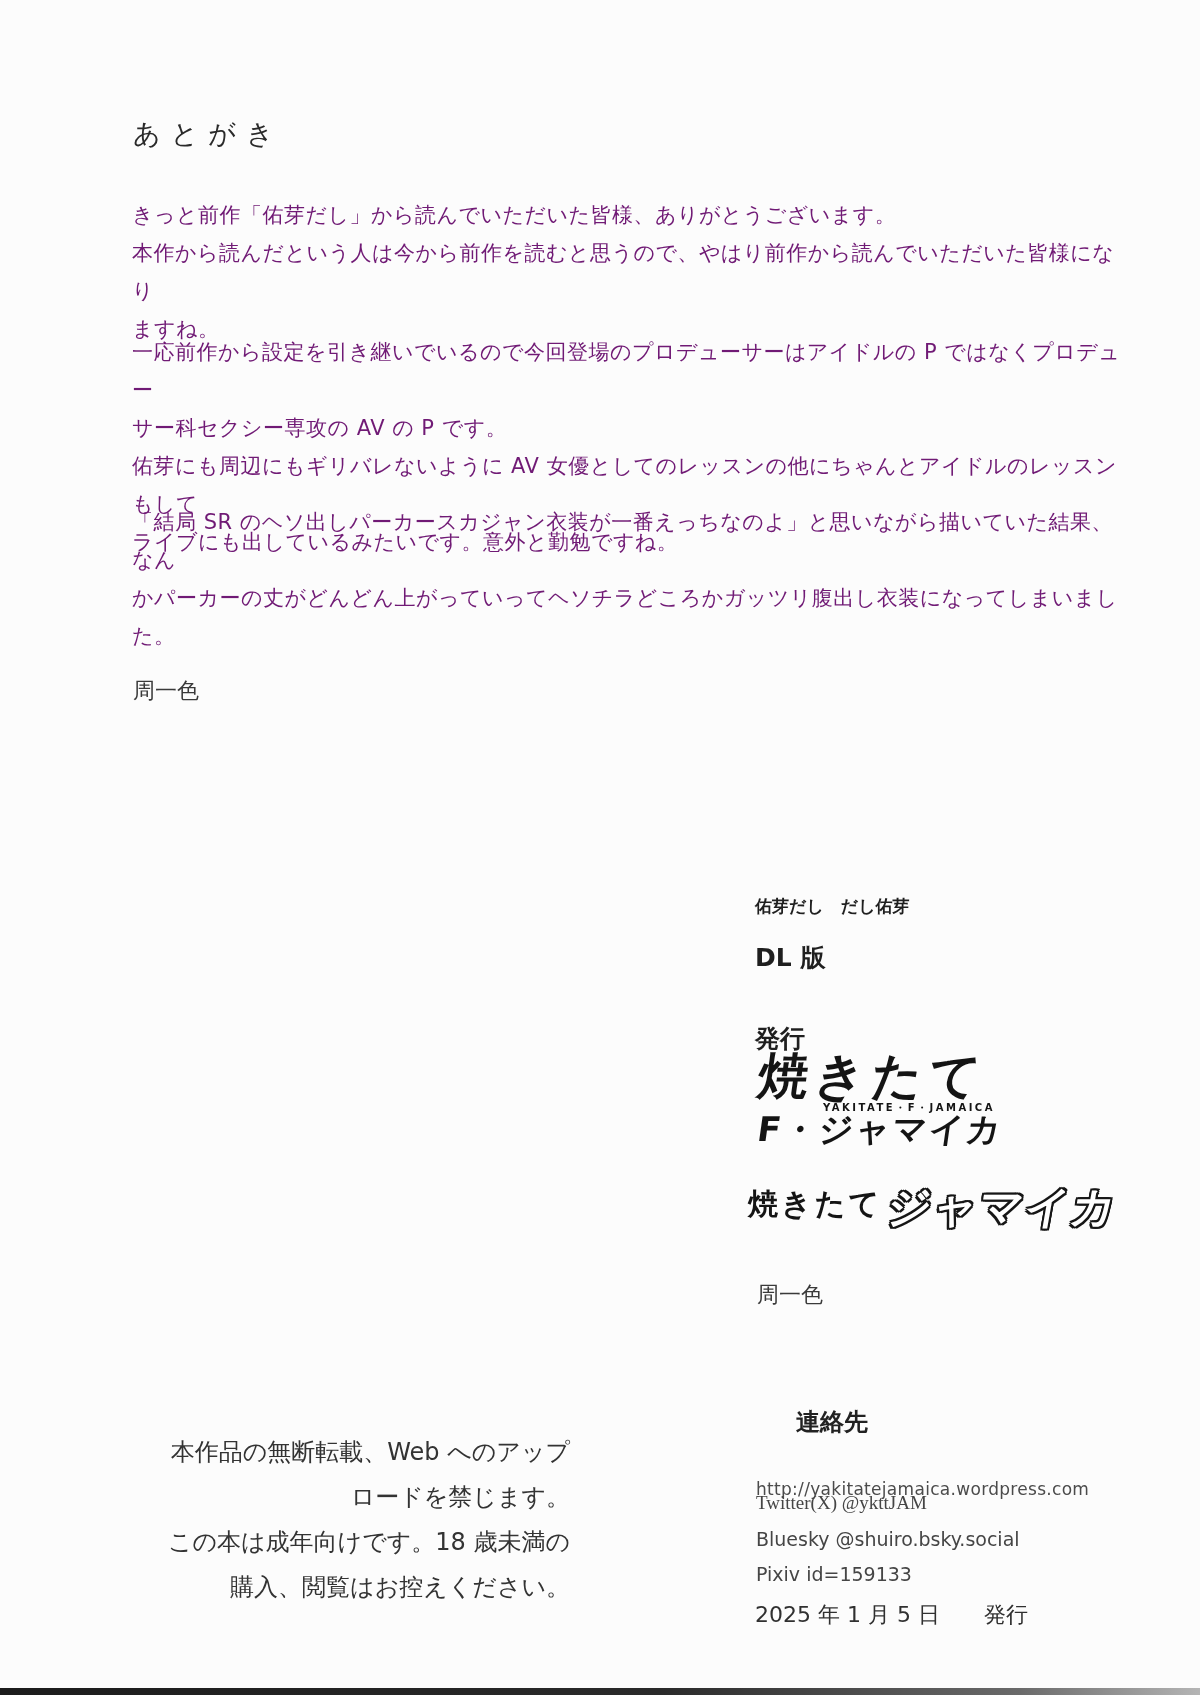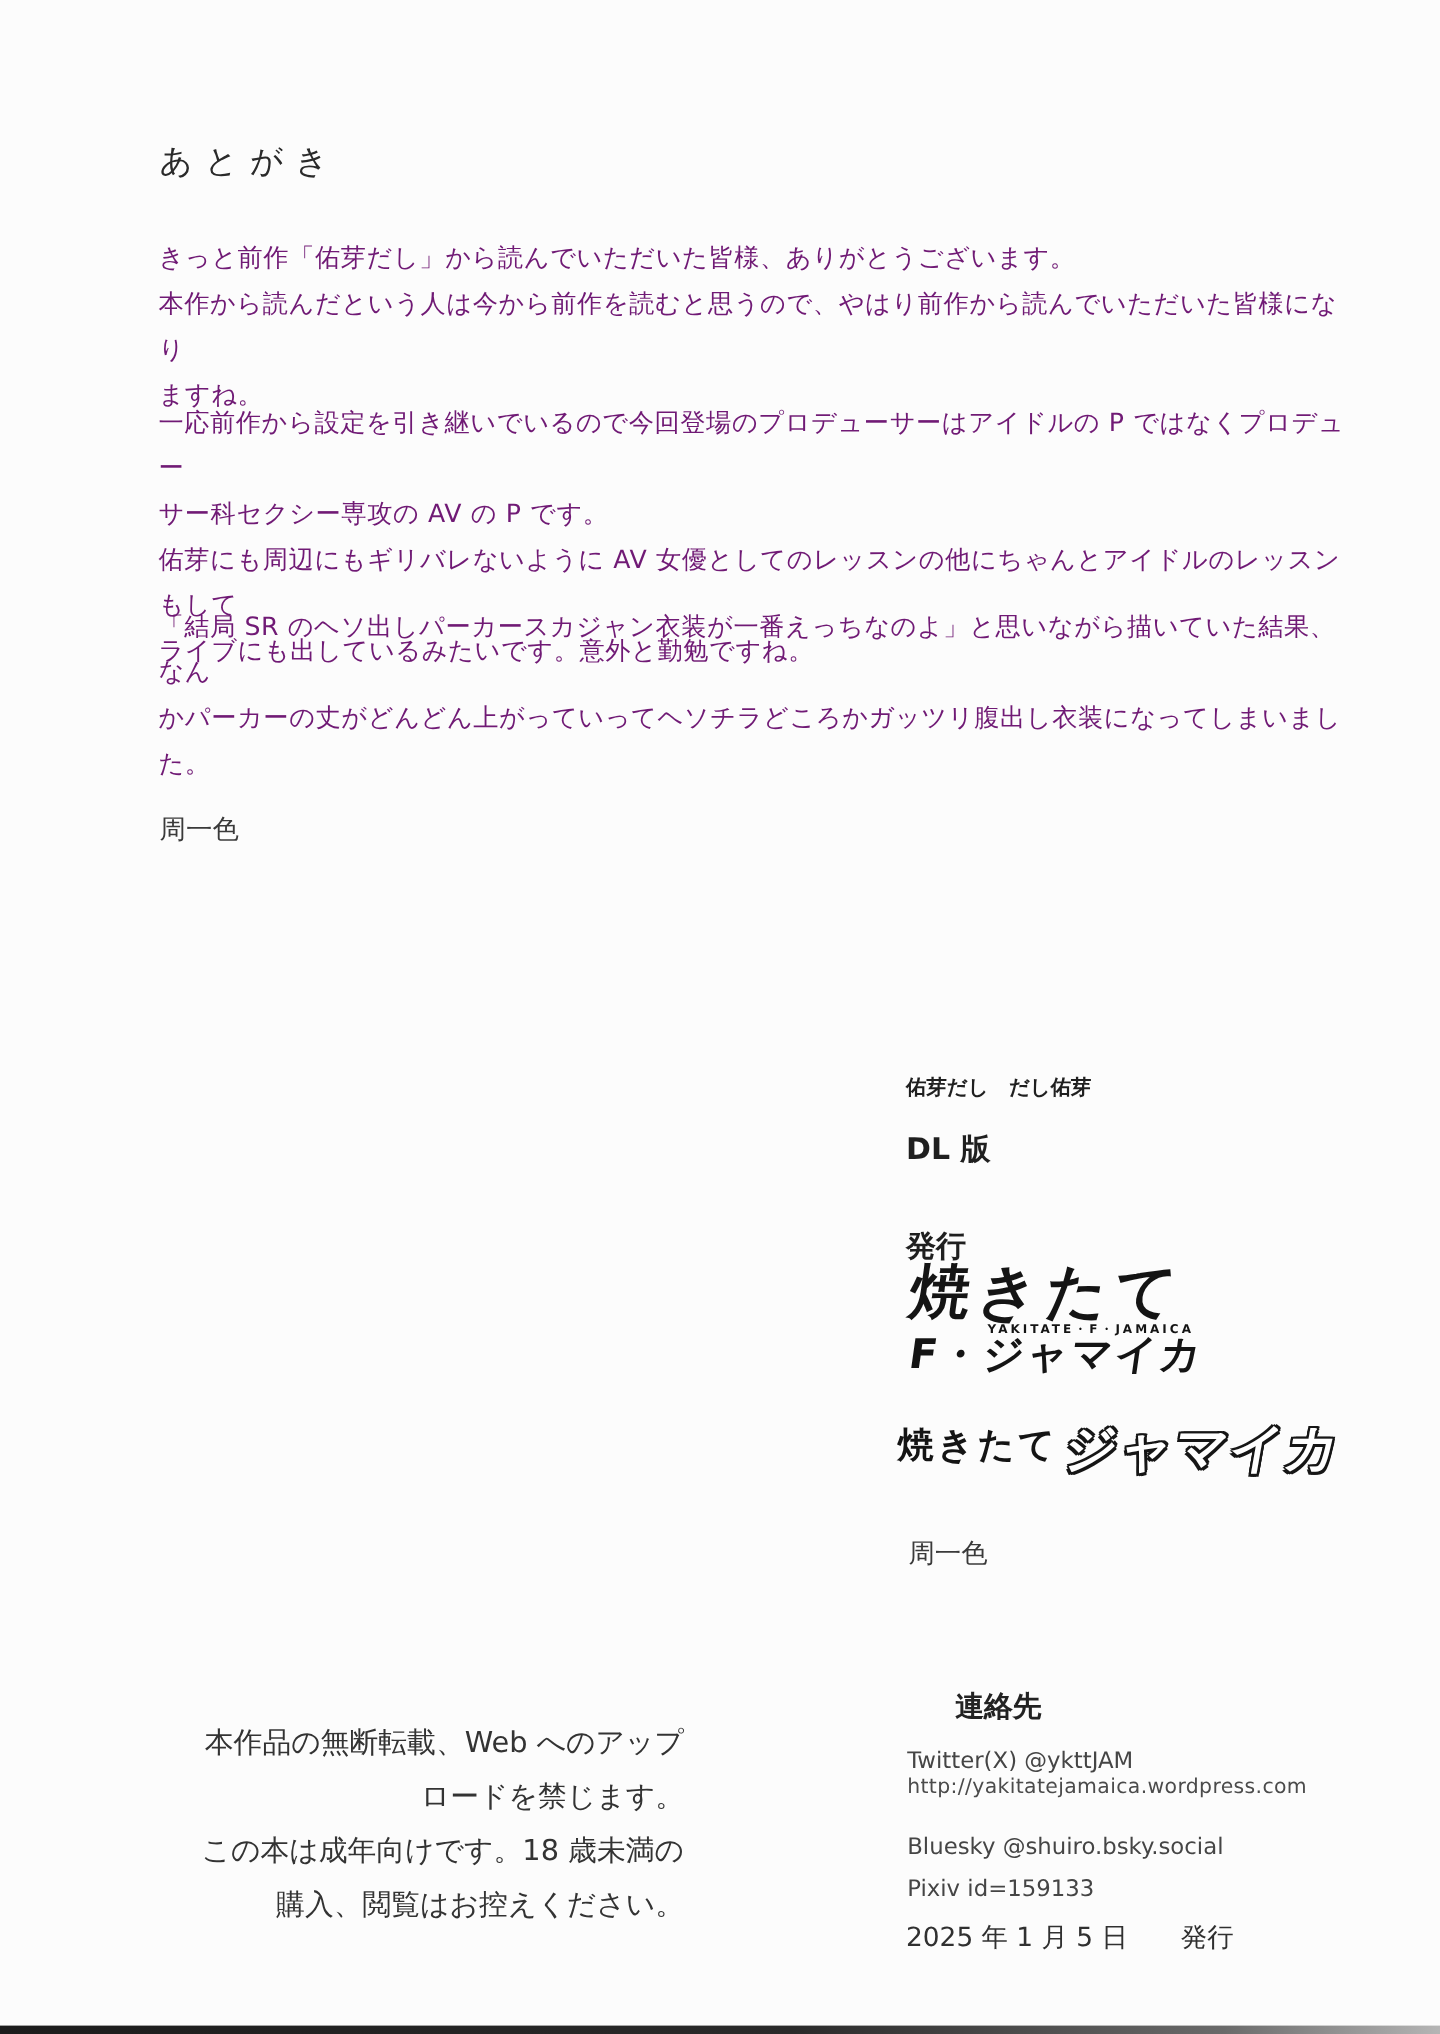--- a/index.html
+++ b/index.html
@@ -131,21 +131,21 @@
     margin-left: 41px;
   }
   .contact-url {
     left: 756px; top: 1451px;
     font-size: 17px;
     color: #4b4b4b;
     letter-spacing: 0.3px;
     margin-top: 28px;
   }
   .contact-line { left: 756px; font-size: 19px; color: #454545; }
-  .contact-twitter { top: 1456px; }
+  .contact-twitter { top: 1492px; font-family: Liberation Serif, serif; }
   .contact-bluesky { top: 1528px; }
   .contact-pixiv  { top: 1563px; }
   .publish-date {
     left: 755px; top: 1600px;
     font-size: 22px;
     color: #303030;
   }
 
   
   .notice {

